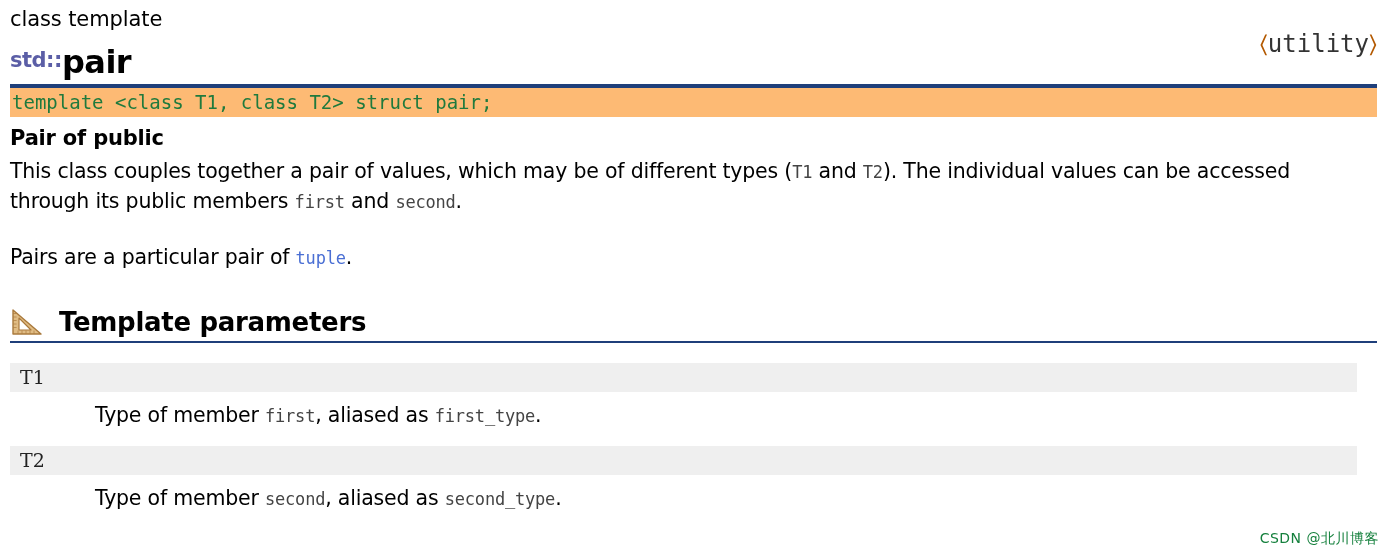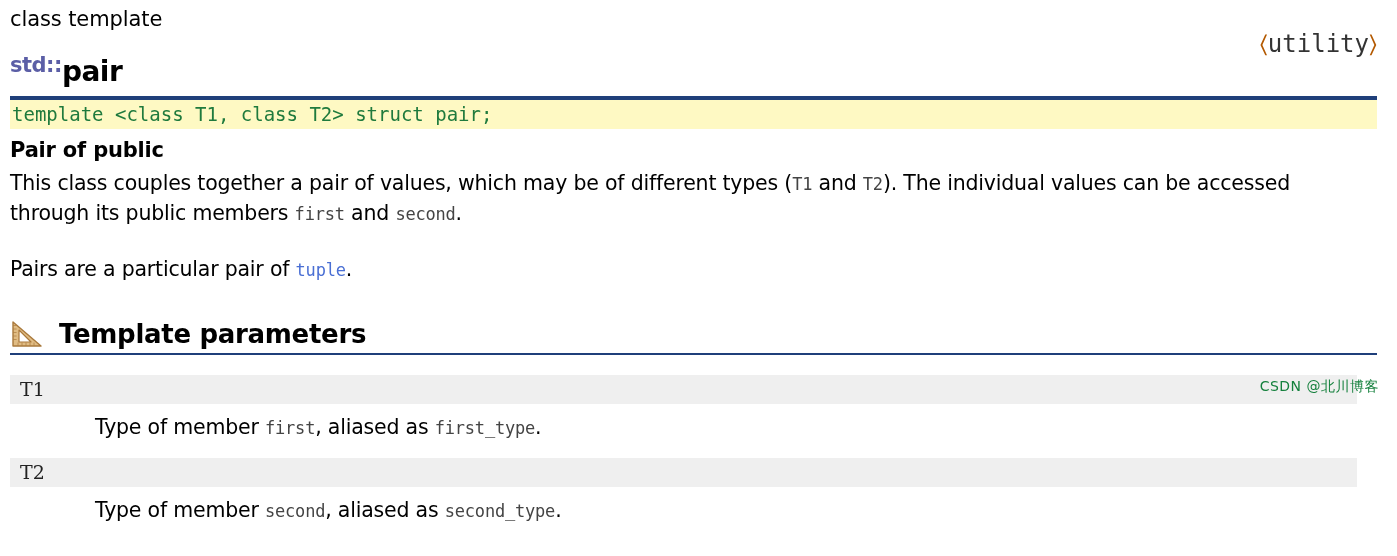--- a/index.html
+++ b/index.html
@@ -13,54 +13,54 @@
     height: 556px;
     overflow: hidden;
     font-family: "DejaVu Sans", "Liberation Sans", sans-serif;
     color: #000000;
     position: relative;
   }
 
   .page {
     position: relative;
     width: 1397px;
-    height: 404px;
+    height: 556px;
     box-sizing: border-box;
   }
 
   
   .header-block {
     position: relative;
     padding: 6px 20px 0 10px;
   }
   .eyebrow {
     font-size: 21px;
     line-height: 26px;
     color: #000;
     font-weight: 400;
     letter-spacing: -0.1px;
   }
   .title-row {
     display: flex;
-    align-items: flex-start;
-    margin-top: 20px;
+    align-items: center;
+    margin-top: 8px;
     height: 44px;
   }
   .title-ns {
     font-family: "DejaVu Sans", "Liberation Sans", sans-serif;
     font-size: 21px;
     font-weight: bold;
     color: #5b5ea6;
     line-height: 30px;
     position: relative;
     top: -2px;
     letter-spacing: -0.5px;
   }
   .title-name {
-    font-size: 28px;
+    font-size: 32px;
     font-weight: bold;
     color: #000000;
     line-height: 40px;
     letter-spacing: -0.5px;
   }
   .header-right {
     position: absolute;
     right: 20px;
     top: 30px;
     font-family: "DejaVu Sans Mono", "Liberation Mono", monospace;
@@ -74,21 +74,21 @@
   }
 
   
   .proto-rule {
     margin: 0 20px 0 10px;
     height: 4px;
     background: #1f3f7a;
   }
   .proto {
     margin: 0 20px 0 10px;
-    background: #fef9c3;
+    background: #fdba74;
     font-family: "DejaVu Sans Mono", "Liberation Mono", monospace;
     font-size: 19px;
     line-height: 26px;
     color: #1f7a3d;
     padding: 1px 2px 2px 2px;
     white-space: pre;
     box-sizing: border-box;
   }
 
   

